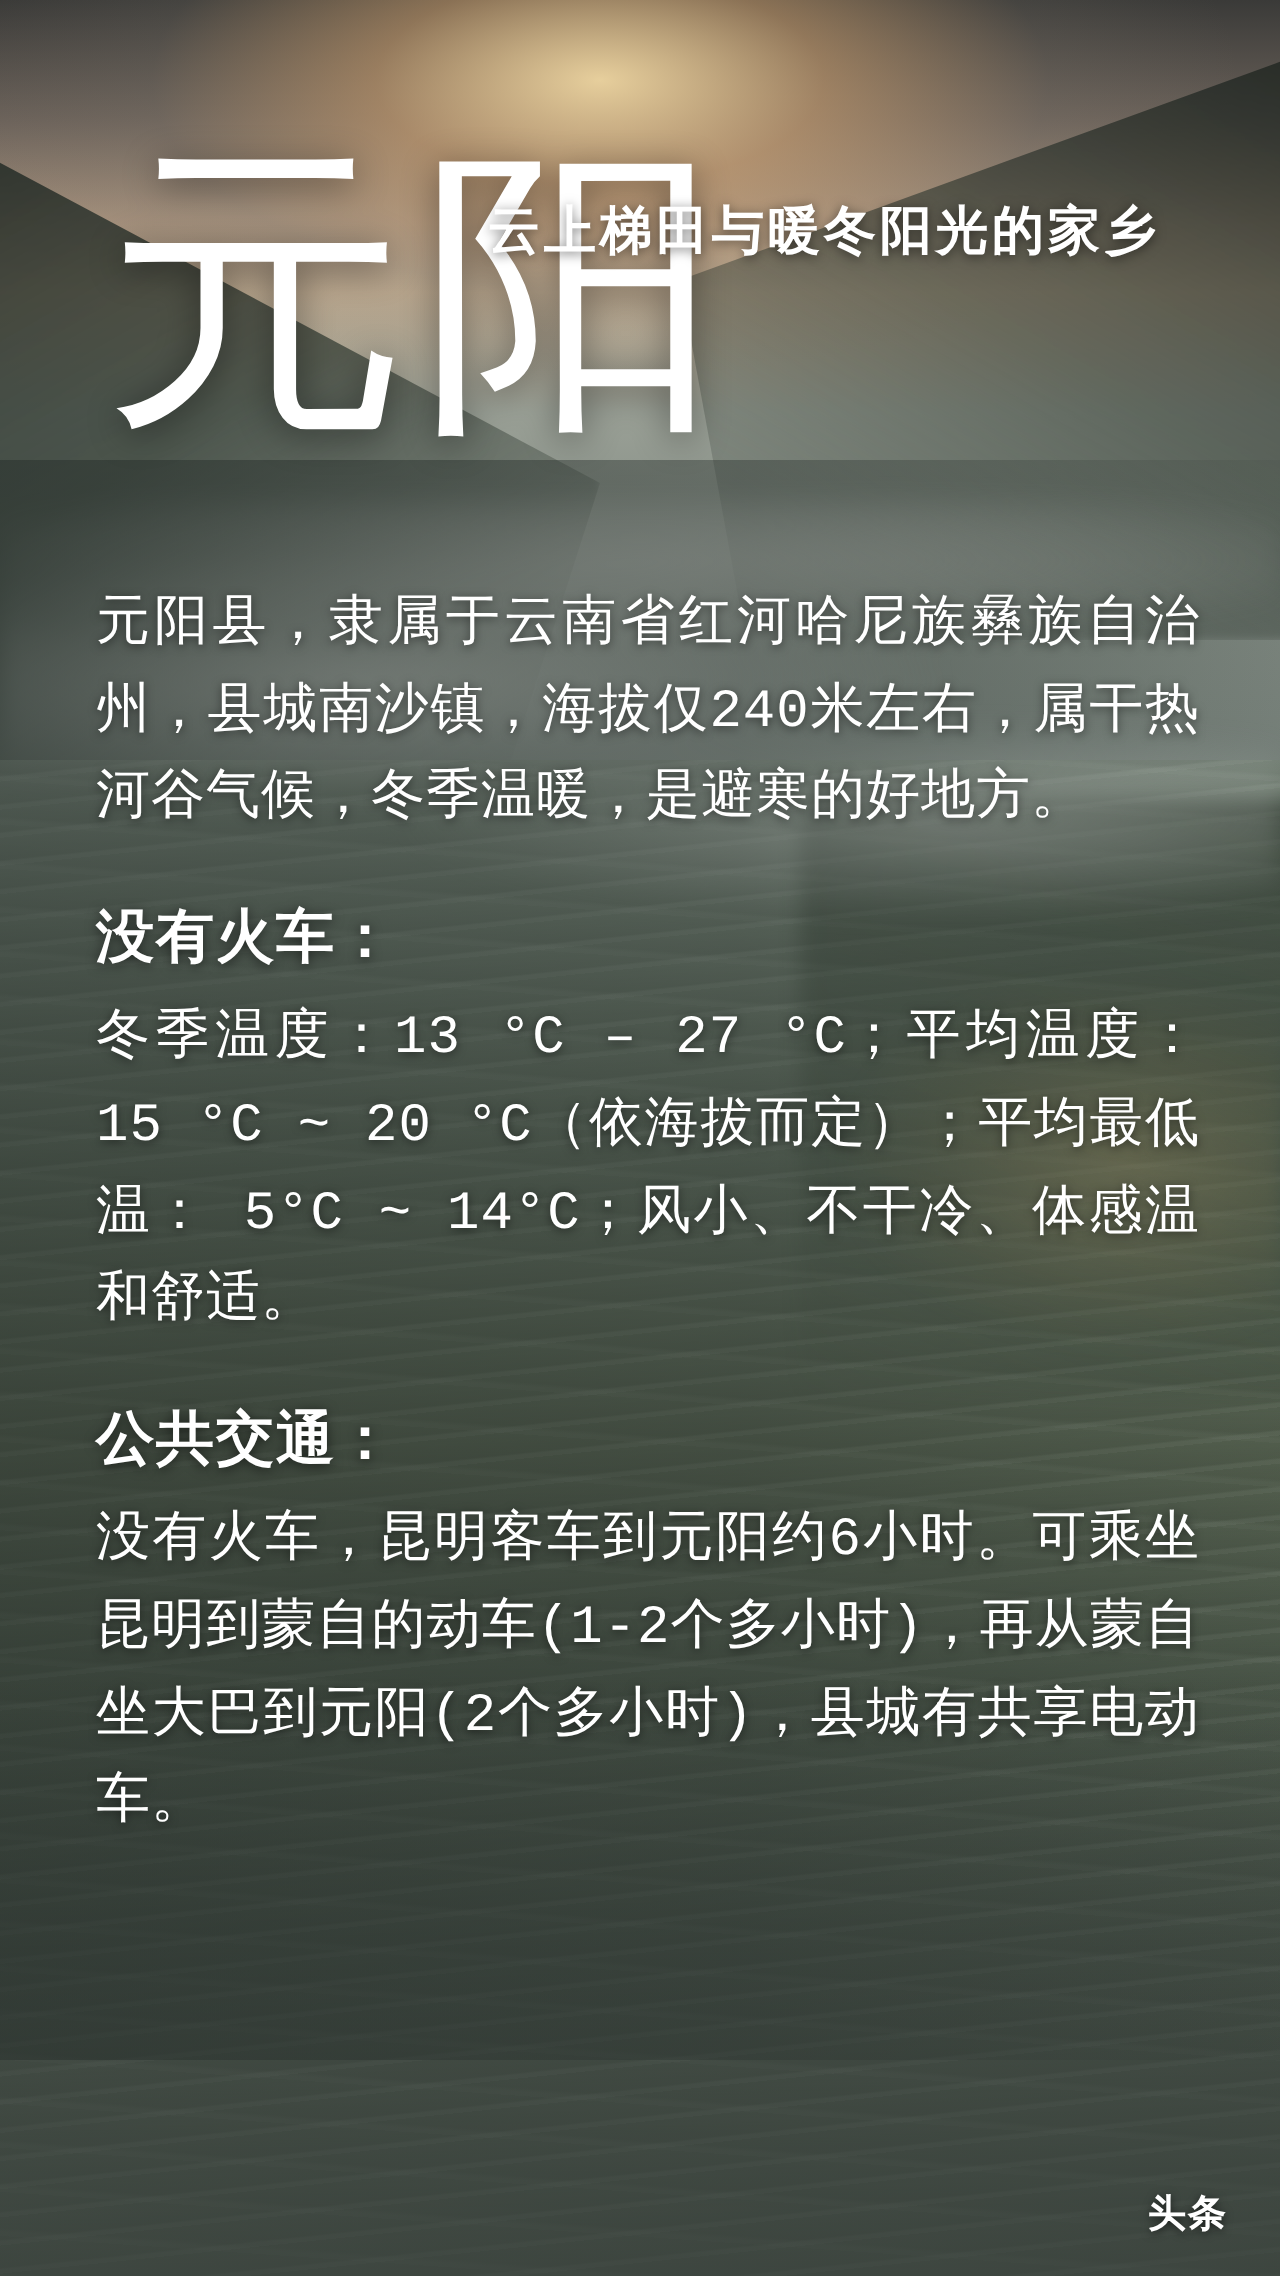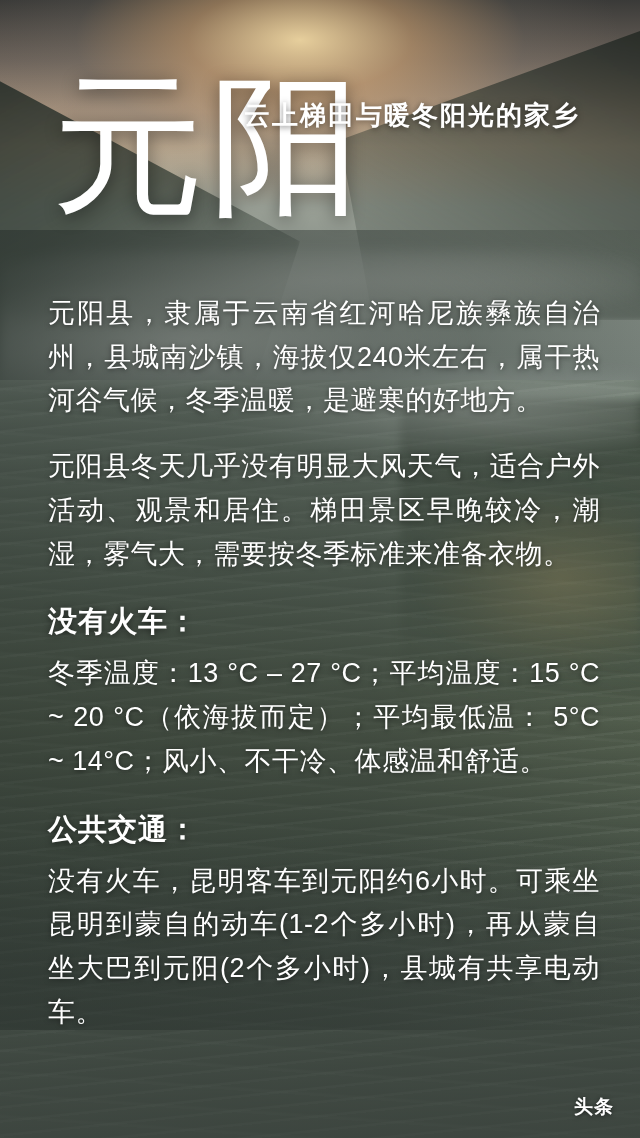--- a/index.html
+++ b/index.html
@@ -125,20 +125,21 @@
     text-shadow: 0 3px 18px rgba(0,0,0,0.45);
     margin: 0;
     white-space: nowrap;
   }
 
   .body-block {
     position: absolute;
     left: 48px;
     top: 292px;
     width: 552px;
+    font-family: Liberation Mono, monospace;
   }
 
   .para {
     color: #ffffff;
     font-size: 27px;
     line-height: 1.62;
     letter-spacing: 0.5px;
     text-shadow: 0 1px 5px rgba(0,0,0,0.55);
     margin-bottom: 22px;
     text-align: justify;
@@ -194,21 +195,20 @@
   <div class="content">
 
     <div class="header">
       <div class="subtitle">云上梯田与暖冬阳光的家乡</div>
       <h1 class="bigtitle">元阳</h1>
     </div>
 
     <div class="body-block">
 
       <p class="para">元阳县，隶属于云南省红河哈尼族彝族自治州，县城南沙镇，海拔仅240米左右，属干热河谷气候，冬季温暖，是避寒的好地方。</p>
-      <p class="para">元阳县冬天几乎没有明显大风天气，适合户外活动、观景和居住。梯田景区早晚较冷，潮湿，雾气大，需要按冬季标准来准备衣物。</p>
 
       <h2 class="section-head">没有火车：</h2>
       <p class="para">冬季温度：13 °C – 27 °C；平均温度：15 °C ~ 20 °C（依海拔而定）；平均最低温： 5°C ~ 14°C；风小、不干冷、体感温和舒适。</p>
 
       <h2 class="section-head">公共交通：</h2>
       <p class="para">没有火车，昆明客车到元阳约6小时。可乘坐昆明到蒙自的动车(1-2个多小时)，再从蒙自坐大巴到元阳(2个多小时)，县城有共享电动车。</p>
 
     </div>
 
     <div class="footer">

